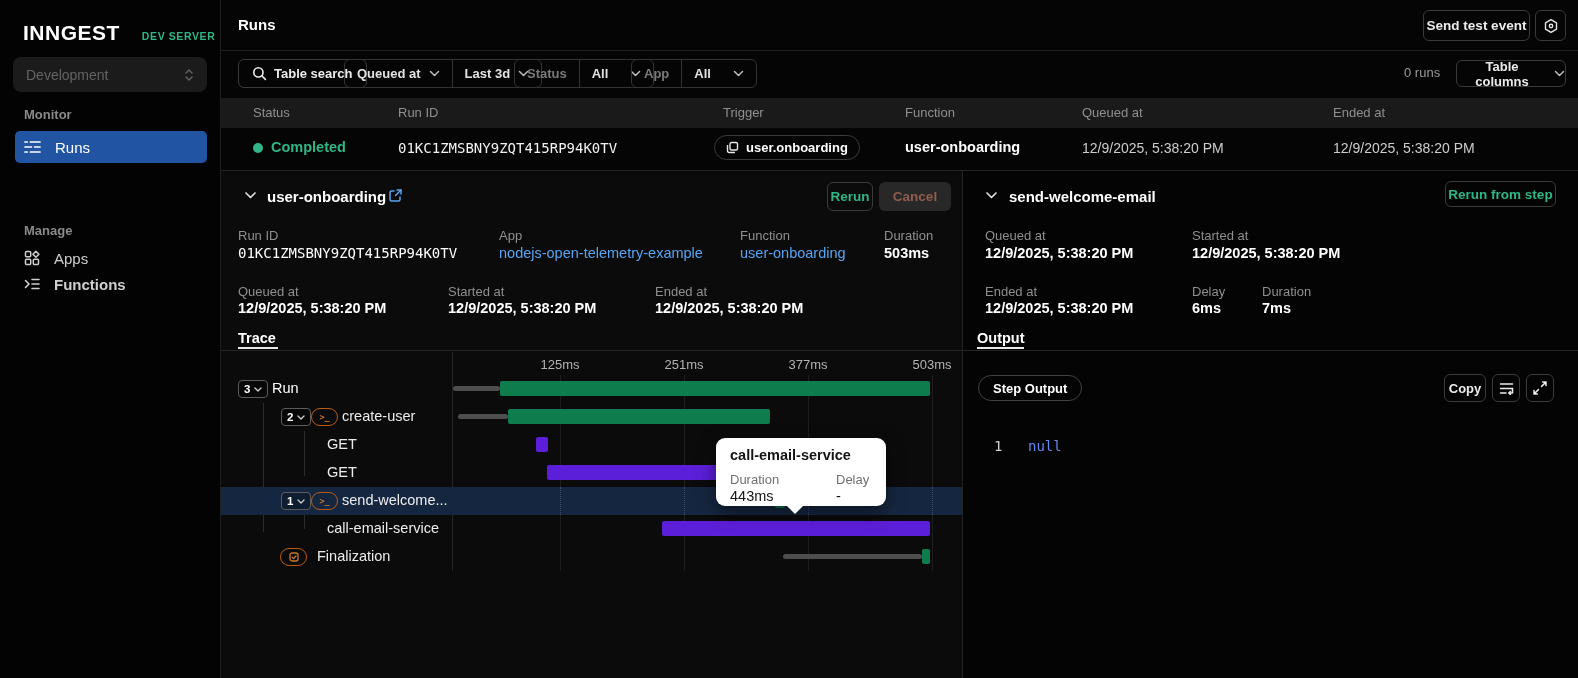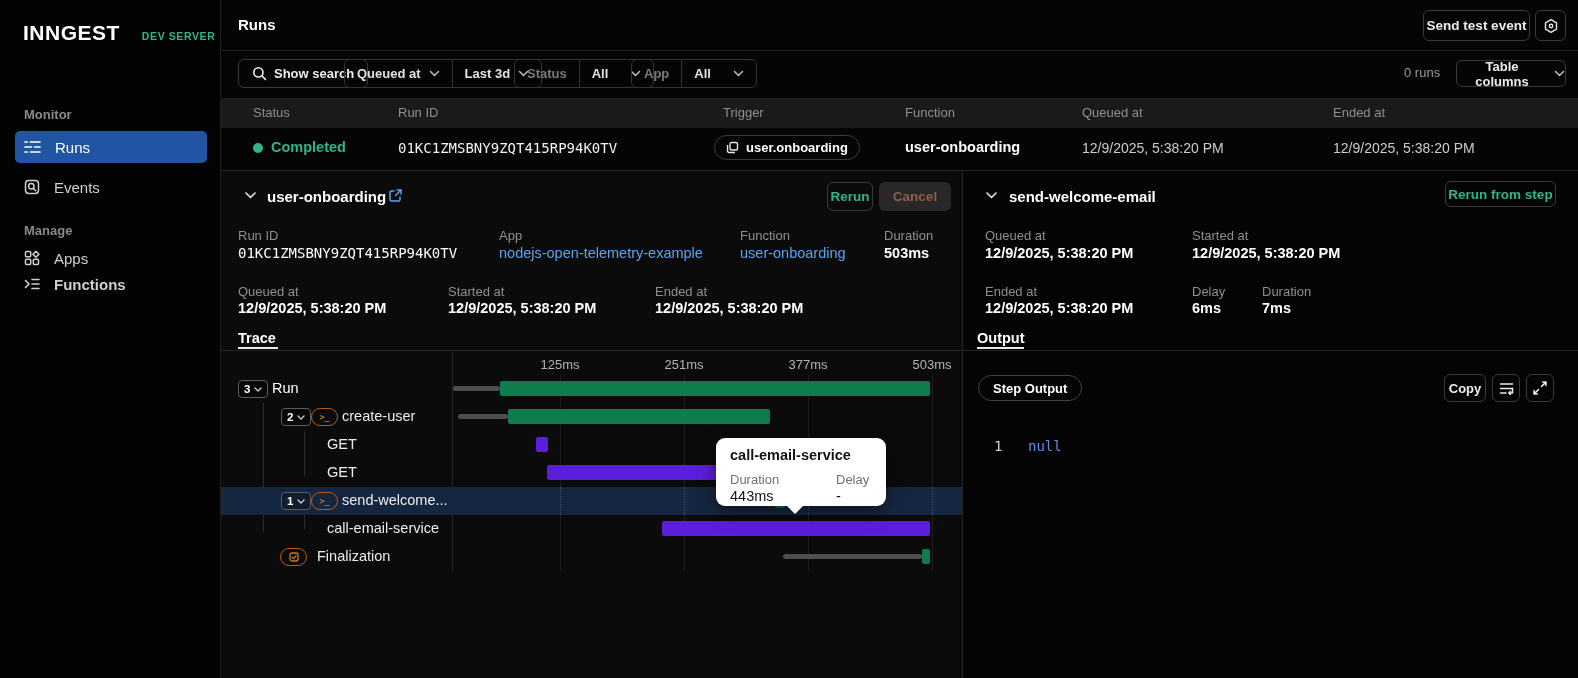--- a/index.html
+++ b/index.html
@@ -101,39 +101,37 @@
 </head>
 <body>
 
 <div id="app">
 
   <div id="sidebar">
     <div id="logo-row">
       <span id="logo-text">INNGEST</span>
       <span id="logo-badge">DEV SERVER</span>
     </div>
+    <div id="env-select">
+      <span>Development</span>
+      <span style="color:#636363;display:flex;">
+        <svg width="10" height="14" viewBox="0 0 10 14" fill="none" stroke="currentColor" stroke-width="1.4" stroke-linecap="round" stroke-linejoin="round">
+            <path d="M2 5l3-3 3 3M2 9l3 3 3-3"></path>
+          </svg>
+      </span>
+    </div>
 
     <div class="side-section-label" style="top:107px;">Monitor</div>
     <div class="side-item active" style="top:131px;">
       <span style="display:flex;color:#fff;">
         <svg width="17" height="14" viewBox="0 0 17 14" fill="none" stroke="currentColor" stroke-width="1.7" stroke-linecap="round">
             <path d="M1 2h2.2M6.4 2H16M1 7h6.4M10.6 7H16M1 12h2.2M6.4 12H16"></path>
           </svg>
       </span>
       <span>Runs</span>
-    </div>
-    <div class="side-item" style="top:171px;">
-      <span style="display:flex;color:#cfcfcf;">
-        <svg width="16" height="16" viewBox="0 0 16 16" fill="none" stroke="currentColor" stroke-width="1.5" stroke-linecap="round">
-            <rect x="1.5" y="1.5" width="13" height="13" rx="3.2"></rect>
-            <circle cx="7.3" cy="7.3" r="2.7"></circle>
-            <path d="M9.4 9.4l2.2 2.2"></path>
-          </svg>
-      </span>
-      <span>Events</span>
     </div>
 
     <div class="side-section-label" style="top:223px;">Manage</div>
     <div class="side-item" style="top:230px;margin-top:12px;">
       <span style="display:flex;color:#cfcfcf;">
         <svg width="16" height="16" viewBox="0 0 16 16" fill="none" stroke="currentColor" stroke-width="1.5" stroke-linejoin="round">
             <rect x="1.5" y="1.5" width="5.2" height="5.2" rx="1"></rect>
             <rect x="1.5" y="9.3" width="5.2" height="5.2" rx="1"></rect>
             <rect x="9.3" y="9.3" width="5.2" height="5.2" rx="1"></rect>
             <path d="M11.9 1.2l3 3-3 3-3-3z"></path>
@@ -164,21 +162,21 @@
   </button>
   <div id="topbar-border"></div>
 
   <button class="btn" id="show-search">
     <span style="display:flex;">
       <svg width="15" height="15" viewBox="0 0 15 15" fill="none" stroke="currentColor" stroke-width="1.6" stroke-linecap="round">
           <circle cx="6.4" cy="6.4" r="4.6"></circle>
           <path d="M10 10l3.4 3.4"></path>
         </svg>
     </span>
-    <span>Show search</span>
+    <span>Table search</span>
   </button>
 
   <div class="fgroup" style="left:344px;">
     <div class="fseg">
       <span>Queued at</span>
       <span style="display:flex;color:#bdbdbd;">
           <svg width="11" height="7" viewBox="0 0 11 7" fill="none" stroke="currentColor" stroke-width="1.5" stroke-linecap="round" stroke-linejoin="round">
             <path d="M1.5 1.5l4 4 4-4"></path>
           </svg>
         </span>

